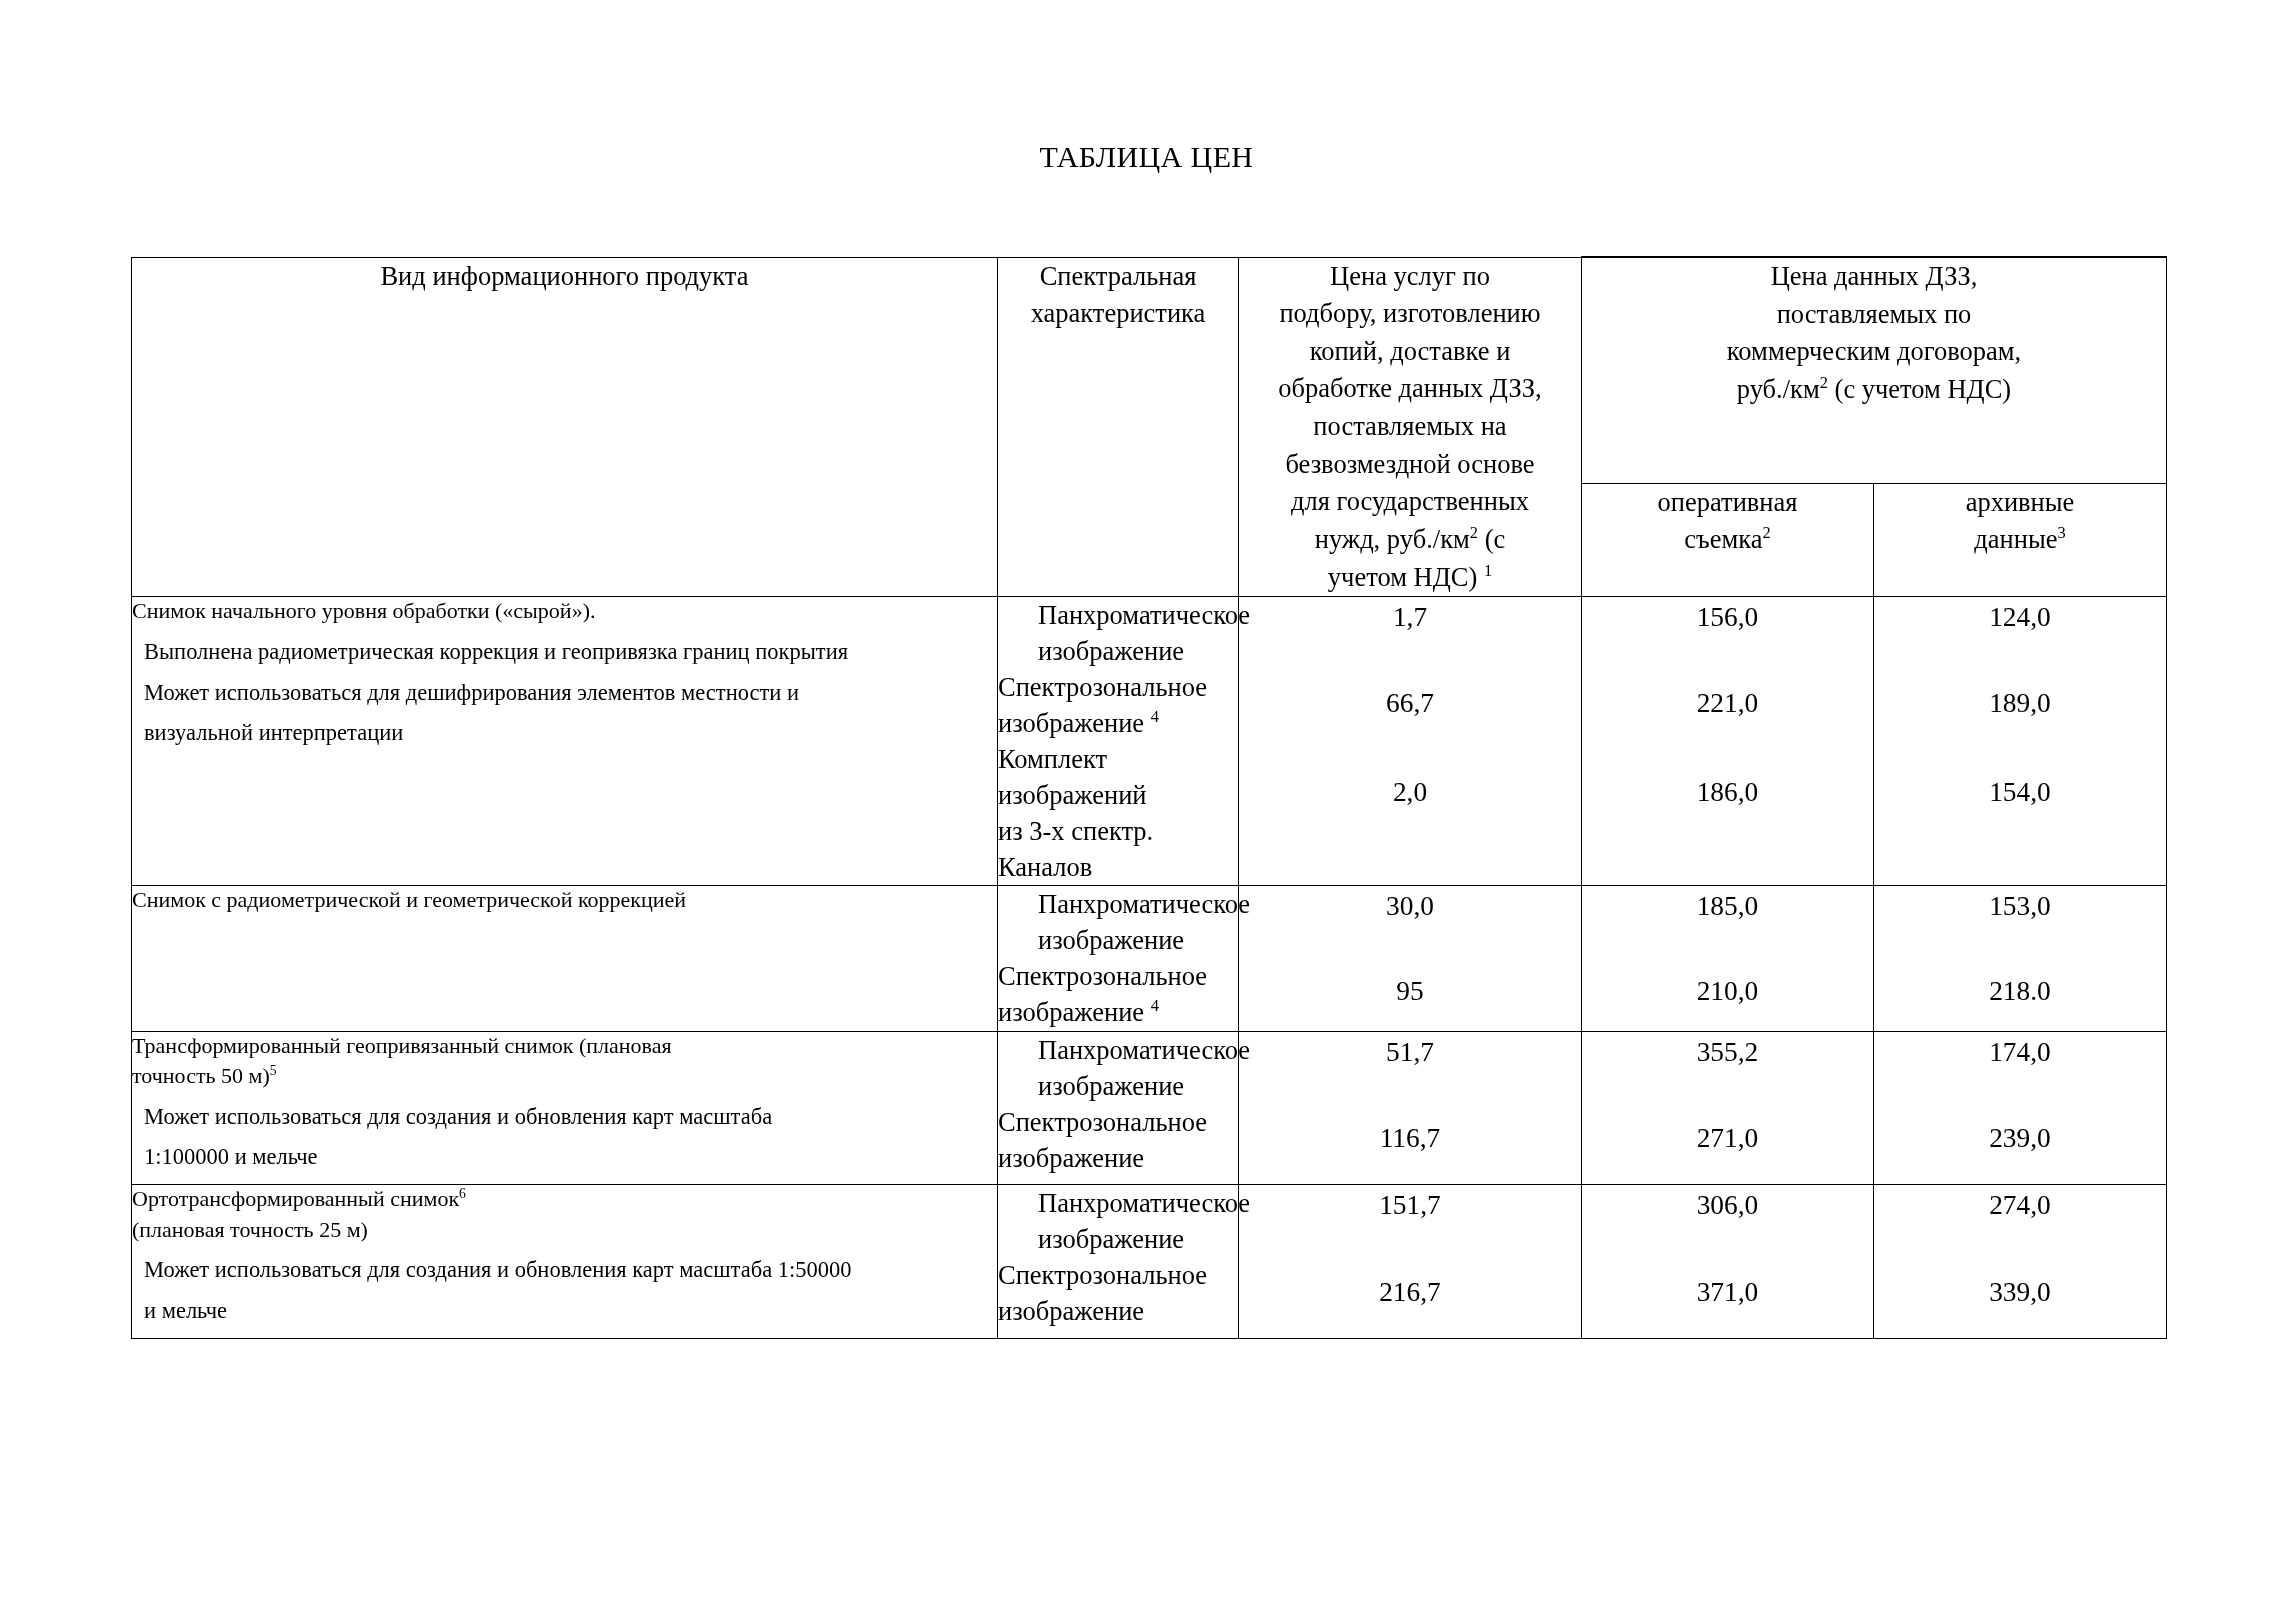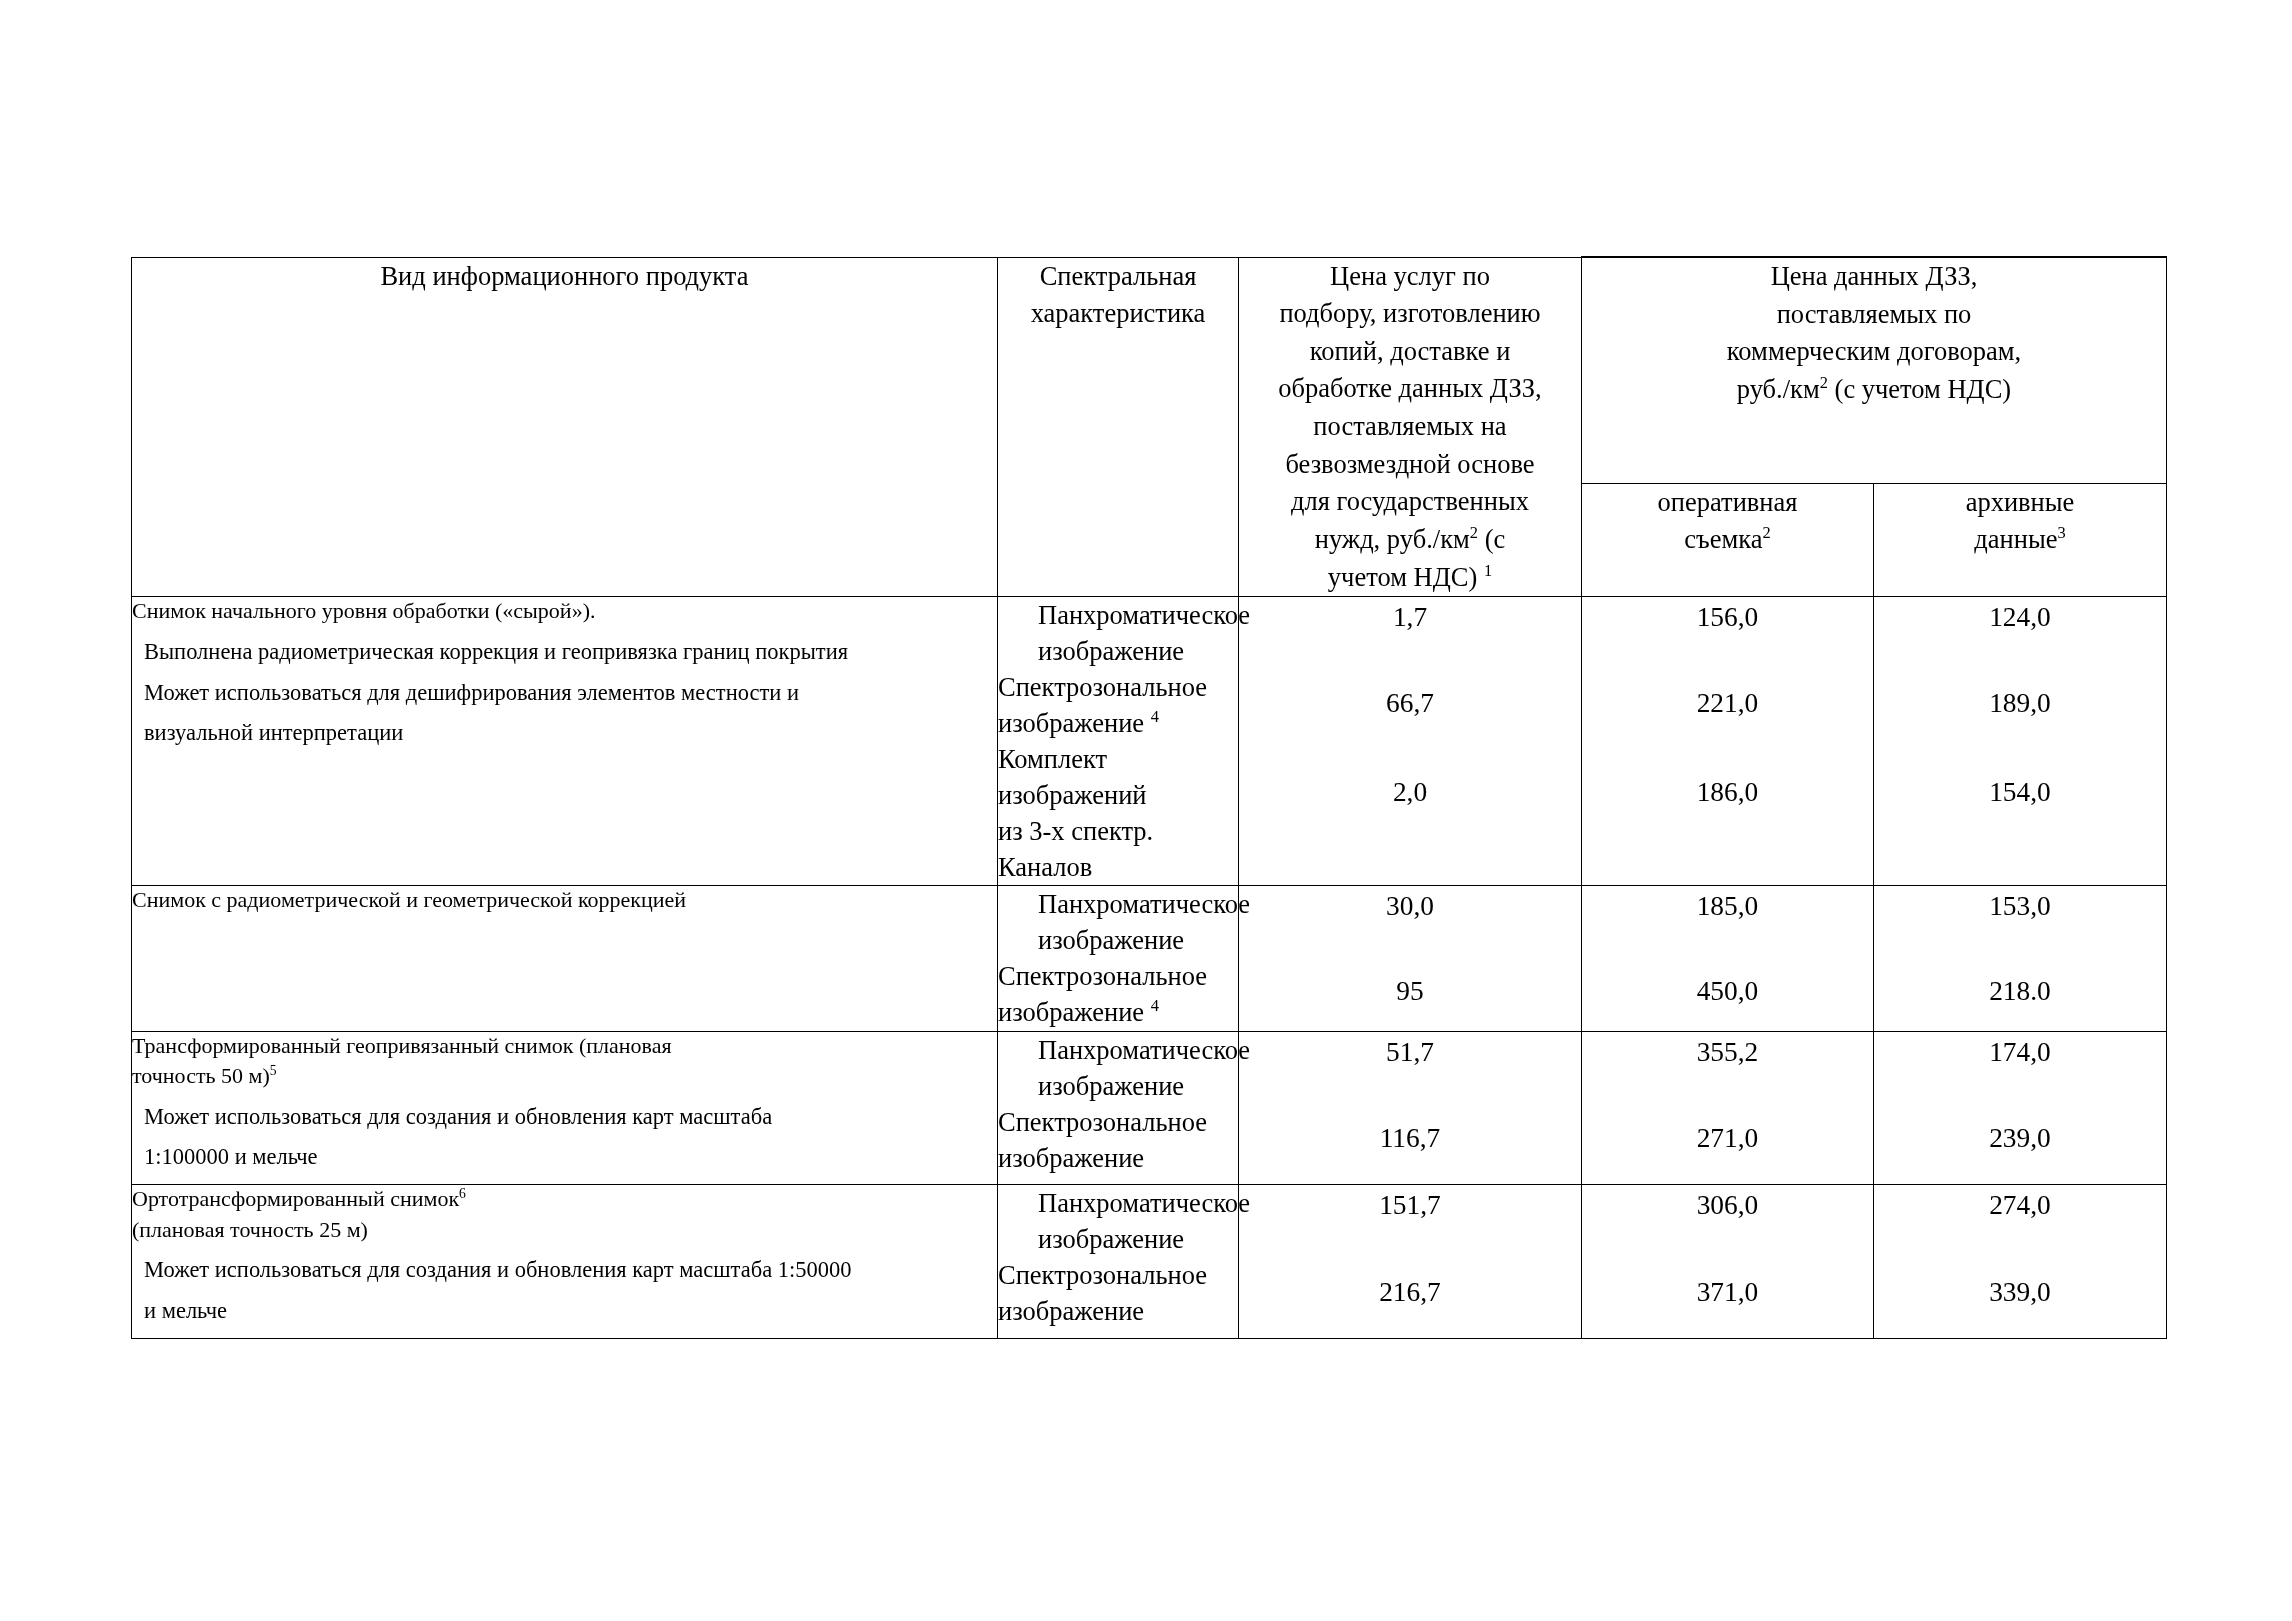--- a/index.html
+++ b/index.html
@@ -153,20 +153,21 @@
 
   .num-pad-r4a { padding-top: 2px; }
   .num-pad-r4b { padding-top: 49px; }
 </style>
 </head>
 <body>
 
 <div class="page">
 
   <div class="title-block">
+    <div class="title-main">ТАБЛИЦА ЦЕН</div>
   </div>
 
   <table class="price-table">
     <colgroup>
       <col class="c-product">
       <col class="c-spectral">
       <col class="c-service">
       <col class="c-oper">
       <col class="c-arch">
     </colgroup>
@@ -263,21 +264,21 @@
             <div>Спектрозональное</div>
             <div><span>изображение </span><sup>4</sup></div>
           </div>
         </td>
         <td class="cell cell-num">
           <div class="num-line num-pad-r2a">30,0</div>
           <div class="num-line num-pad-r2b">95</div>
         </td>
         <td class="cell cell-num">
           <div class="num-line num-pad-r2a">185,0</div>
-          <div class="num-line num-pad-r2b">450,0</div>
+          <div class="num-line num-pad-r2b">210,0</div>
         </td>
         <td class="cell cell-num">
           <div class="num-line num-pad-r2a">153,0</div>
           <div class="num-line num-pad-r2b">218.0</div>
         </td>
       </tr>
 
       <tr>
         <td class="cell cell-product">
           <div class="prod-title">Трансформированный геопривязанный снимок (плановая</div>

